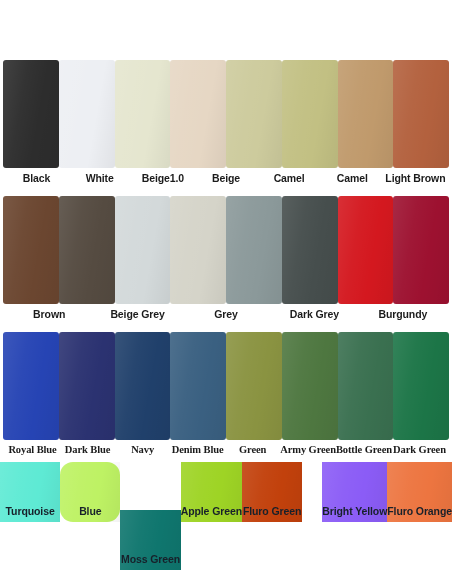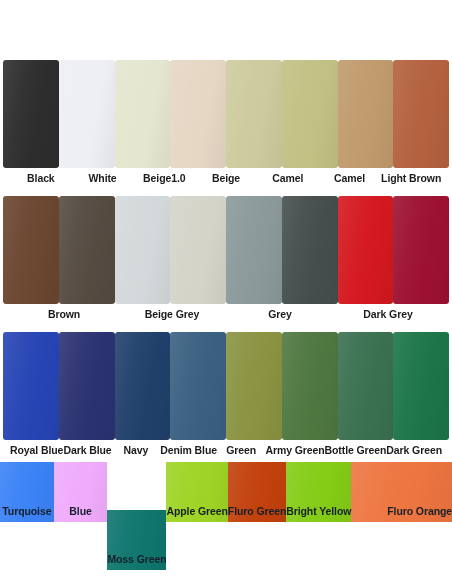--- a/index.html
+++ b/index.html
@@ -50,21 +50,21 @@
     background: linear-gradient(100deg,
                 rgba(255,255,255,0.10) 0%,
                 rgba(255,255,255,0.03) 34%,
                 rgba(0,0,0,0.00) 62%,
                 rgba(0,0,0,0.055) 100%);
     pointer-events: none;
   }
 
   .label-strip {
     display: flex;
-    margin: 0 10px;
+    margin: 0 5px;
     height: 20px;
     align-items: center;
   }
   .label-cell {
     flex: 1 1 0;
     text-align: center;
     font-size: 10.5px;
     font-weight: 700;
     color: #1b1b1b;
     line-height: 20px;
@@ -146,24 +146,25 @@
         <div class="swatch" style="background: rgb(139, 153, 154);"></div>
         <div class="swatch" style="background: rgb(70, 78, 77);"></div>
         <div class="swatch" style="background: rgb(212, 24, 31);"></div>
         <div class="swatch" style="background: rgb(157, 17, 48);"></div>
       </div>
     <div class="label-strip" id="labels-2">
         <div class="label-cell">Brown</div>
         <div class="label-cell">Beige Grey</div>
         <div class="label-cell">Grey</div>
         <div class="label-cell">Dark Grey</div>
+        <div class="label-cell">Burgundy</div>
       </div>
   </div>
 
-  <div class="swatch-row" id="row-3" style="top:332px;">
+  <div class="swatch-row" id="row-3" style="top:332px;font-family:Liberation Serif, serif;">
     <div class="swatch-strip" id="strip-3">
         <div class="swatch" style="background: rgb(38, 68, 180);"></div>
         <div class="swatch" style="background: rgb(43, 50, 113);"></div>
         <div class="swatch" style="background: rgb(32, 64, 107);"></div>
         <div class="swatch" style="background: rgb(58, 96, 129);"></div>
         <div class="swatch" style="background: rgb(138, 147, 65);"></div>
         <div class="swatch" style="background: rgb(78, 119, 64);"></div>
         <div class="swatch" style="background: rgb(58, 112, 80);"></div>
         <div class="swatch" style="background: rgb(28, 117, 71);"></div>
       </div>
@@ -173,36 +174,36 @@
         <div class="label-cell">Navy</div>
         <div class="label-cell">Denim Blue</div>
         <div class="label-cell">Green</div>
         <div class="label-cell">Army Green</div>
         <div class="label-cell">Bottle Green</div>
         <div class="label-cell">Dark Green</div>
       </div>
   </div>
 
   <div class="row4" id="strip-4" style="top:462px;">
-      <div class="swatch4" style="background: #3b82f6; text-align: right;">
+      <div class="swatch4" style="background: #5eead4; text-align: right;">
         <span class="label4">Turquoise</span>
       </div>
-      <div class="swatch4" style="background: #f0abfc;">
+      <div class="swatch4" style="background: #bef264; border-radius: 13px;">
         <span class="label4">Blue</span>
       </div>
       <div class="swatch4" style="background: #0f766e; margin-top: 48px;">
         <span class="label4">Moss Green</span>
       </div>
       <div class="swatch4" style="background: rgb(158, 212, 37); justify-content: flex-end;">
         <span class="label4">Apple Green</span>
       </div>
       <div class="swatch4" style="background: #c2410c;">
         <span class="label4">Fluro Green</span>
       </div>
-      <div class="swatch4" style="background: #84cc16;">
+      <div class="swatch4" style="background: #8b5cf6; margin-left: 20px;">
         <span class="label4">Bright Yellow</span>
       </div>
-      <div class="swatch4" style="background: rgb(237, 117, 64); padding-left: 36px;">
+      <div class="swatch4" style="background: rgb(237, 117, 64);">
         <span class="label4">Fluro Orange</span>
       </div>
     </div>
 
 </div>
 
 </body></html>

